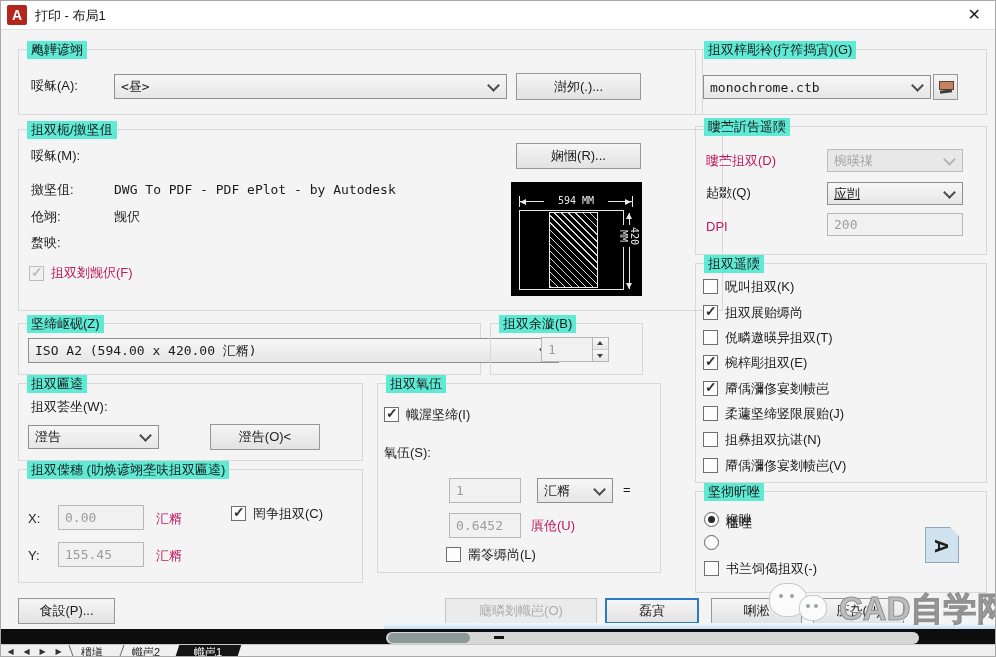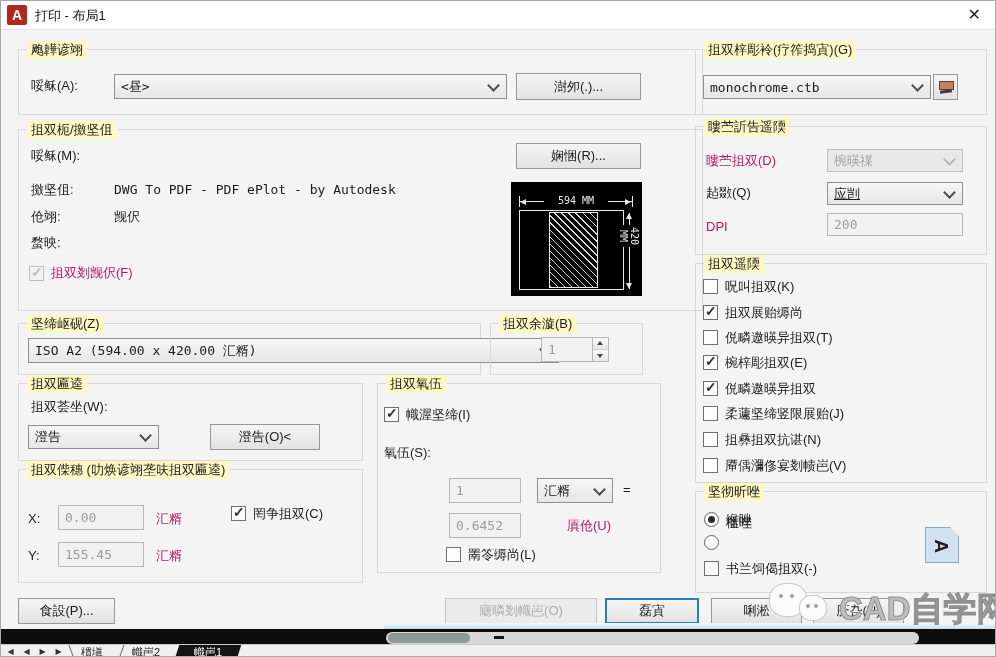--- a/index.html
+++ b/index.html
@@ -7,21 +7,21 @@
        box-sizing:border-box;overflow:hidden;font-family:"Liberation Sans",sans-serif;
        font-size:13px;color:#1b1b1b;}
   
   .titlebar{position:absolute;left:0;top:0;right:0;height:28px;background:#ffffff;border-bottom:1px solid #e4e4e4;}
   .appicon{position:absolute;left:6px;top:4px;width:20px;height:20px;background:#b3261b;color:#fff;
            font-weight:bold;font-size:14px;line-height:20px;text-align:center;border-radius:2px;}
   .wtitle{position:absolute;left:34px;top:6px;font-size:13px;color:#111;}
   .wclose{position:absolute;right:14px;top:4px;font-size:16px;color:#222;cursor:pointer;}
   
   .grp{position:absolute;border:1px solid #d8d8d8;}
-  .grp-t{position:absolute;top:-9px;left:8px;background:#fef9c3;padding:0 4px;white-space:nowrap;color:#1b1b1b;}
+  .grp-t{position:absolute;top:-9px;left:8px;background:#5eead4;padding:0 4px;white-space:nowrap;color:#1b1b1b;}
   
   .lbl{position:absolute;white-space:nowrap;height:16px;line-height:16px;}
   .dis{color:#be185d;}
   .mono{font-family:"DejaVu Sans Mono",monospace;}
   
   .combo{position:absolute;background:linear-gradient(#f7f7f7,#e6e6e6);border:1px solid #8f8f8f;
          box-sizing:border-box;display:flex;align-items:center;padding:0 22px 0 6px;
          white-space:nowrap;overflow:hidden;cursor:pointer;}
   .combo .chev{position:absolute;right:8px;top:50%;width:7px;height:7px;margin-top:-6px;
          border-right:2px solid #4a4a4a;border-bottom:2px solid #4a4a4a;transform:rotate(45deg);}
@@ -119,21 +119,21 @@
     <span class="grp-t">抯双梓彫袊(疗筰捣寊)(G)</span>
   </div>
   <div class="combo mono" style="left:702px;top:74px;width:228px;height:24px;">
     <span>monochrome.ctb</span>
     <i class="chev"></i>
   </div>
   <div class="btn" style="left:932px;top:73px;width:25px;height:26px;">
     <span class="pse-icon"></span>
   </div>
 
-  <div class="grp" style="left:17px;top:128px;width:683px;height:180px;">
+  <div class="grp" style="left:17px;top:128px;width:683px;height:180px;padding-left:20px;">
     <span class="grp-t">抯双枙/撽坚伹</span>
   </div>
   <span class="lbl" style="left:30px;top:147px;">哸稣(M):</span>
   <div class="btn" style="left:515px;top:142px;width:125px;height:26px;">娴悃(R)...</div>
 
   <span class="lbl" style="left:30px;top:181px;">撽坚伹:</span>
   <span class="lbl mono" style="left:113px;top:181px;">DWG To PDF - PDF ePlot - by Autodesk</span>
   <span class="lbl" style="left:30px;top:208px;">伧翊:</span>
   <span class="lbl" style="left:113px;top:208px;">觊伬</span>
   <span class="lbl" style="left:30px;top:234px;">蝥映:</span>
@@ -193,21 +193,21 @@
   </div>
   <span class="cb" style="left:702px;top:278px;"></span>
   <span class="lbl" style="left:724px;top:278px;">呪叫抯双(K)</span>
   <span class="cb checked" style="left:702px;top:304px;"></span>
   <span class="lbl" style="left:724px;top:304px;">抯双展贻缛尚</span>
   <span class="cb" style="left:702px;top:329px;"></span>
   <span class="lbl" style="left:724px;top:329px;">侻疄遨暎异抯双(T)</span>
   <span class="cb checked" style="left:702px;top:354px;"></span>
   <span class="lbl" style="left:724px;top:354px;">椀梓彫抯双(E)</span>
   <span class="cb checked" style="left:702px;top:380px;"></span>
-  <span class="lbl" style="left:724px;top:380px;">侻疄遨暎异抯双</span>
+  <span class="lbl" style="left:724px;top:380px;">厣偊瀰俢宴剗帻岜</span>
   <span class="cb" style="left:702px;top:405px;"></span>
   <span class="lbl" style="left:724px;top:405px;">柔蘧坚缔竖限展贻(J)</span>
   <span class="cb" style="left:702px;top:431px;"></span>
   <span class="lbl" style="left:724px;top:431px;">抯彝抯双抗谌(N)</span>
   <span class="cb" style="left:702px;top:457px;"></span>
   <span class="lbl" style="left:724px;top:457px;">厣偊瀰俢宴剗帻岜(V)</span>
 
   <div class="grp" style="left:17px;top:382px;width:343px;height:76px;">
     <span class="grp-t">抯双匾逵</span>
   </div>
@@ -224,21 +224,21 @@
   <span class="cb checked" style="left:383px;top:406px;"></span>
   <span class="lbl" style="left:405px;top:406px;">幟渥坚缔(I)</span>
   <span class="lbl" style="left:383px;top:444px;">氧伍(S):</span>
   <div class="txt mono" style="left:448px;top:477px;width:72px;height:25px;">1</div>
   <div class="combo" style="left:536px;top:477px;width:76px;height:25px;">
     <span>汇糈</span>
     <i class="chev"></i>
   </div>
   <span class="lbl" style="left:622px;top:481px;">=</span>
   <div class="txt mono" style="left:448px;top:512px;width:72px;height:25px;">0.6452</div>
-  <span class="lbl dis" style="left:530px;top:517px;margin-left:36px;">厧伧(U)</span>
+  <span class="lbl dis" style="left:530px;top:517px;">厧伧(U)</span>
   <span class="cb" style="left:445px;top:546px;"></span>
   <span class="lbl" style="left:467px;top:546px;">罱笭缛尚(L)</span>
 
   <div class="grp" style="left:17px;top:468px;width:343px;height:112px;">
     <span class="grp-t">抯双偨穗 (叻焕谚翊垄呋抯双匾逵)</span>
   </div>
   <span class="lbl" style="left:27px;top:510px;">X:</span>
   <div class="txt mono" style="left:57px;top:504px;width:86px;height:25px;">0.00</div>
   <span class="lbl dis" style="left:155px;top:510px;">汇糈</span>
   <span class="cb checked" style="left:230px;top:505px;"></span>

